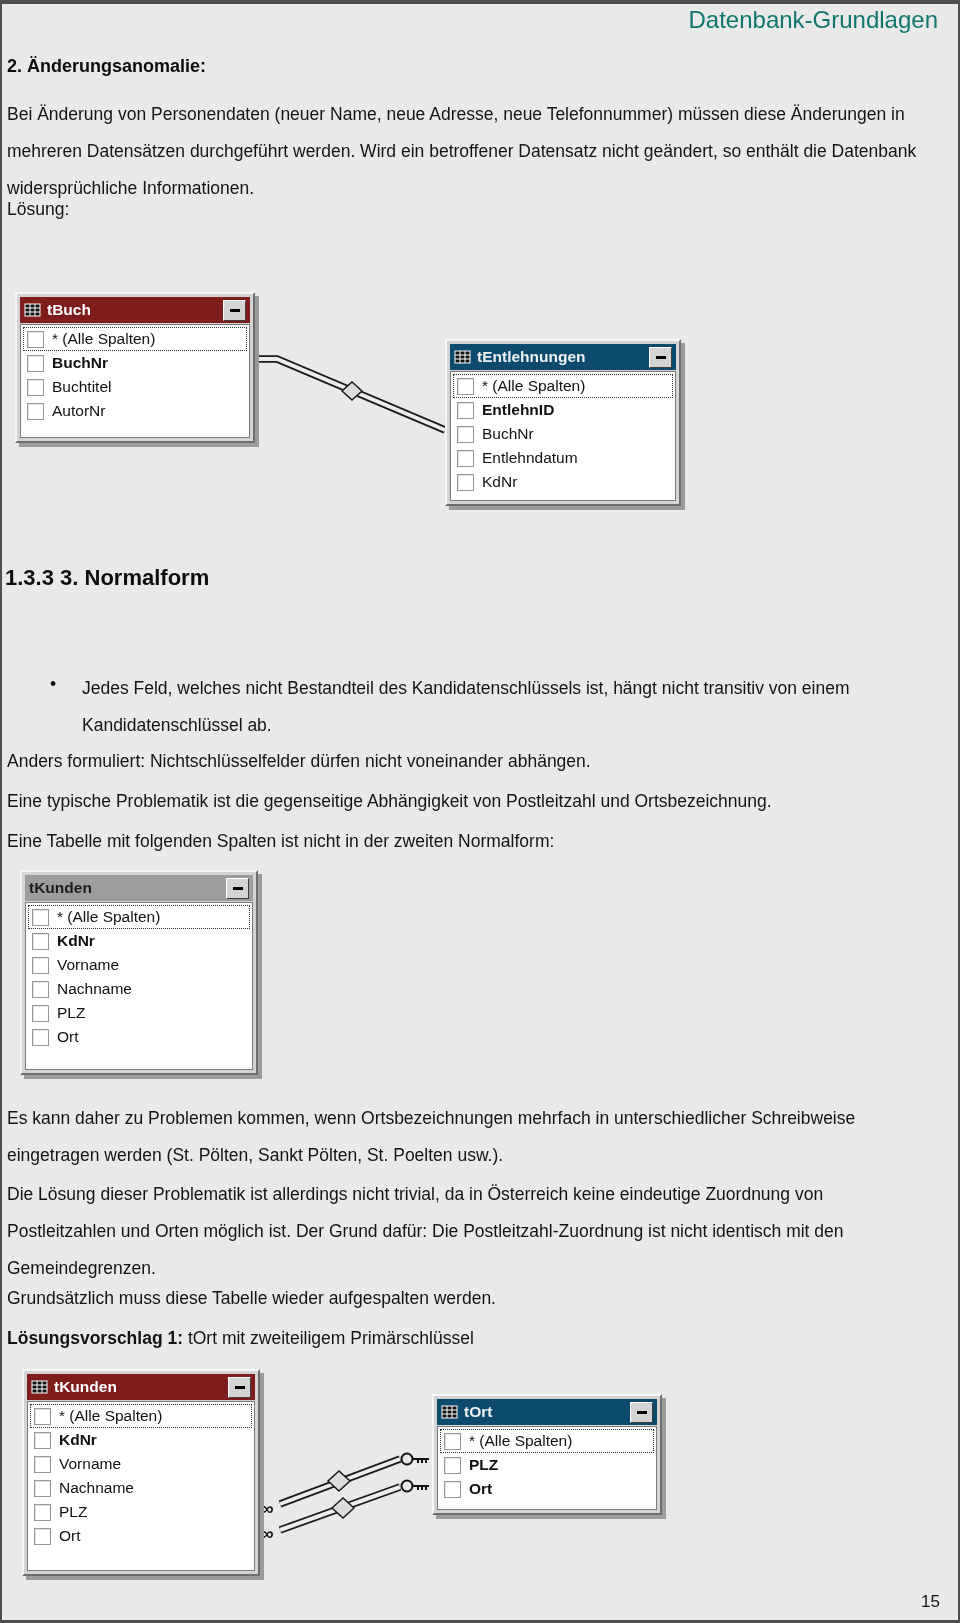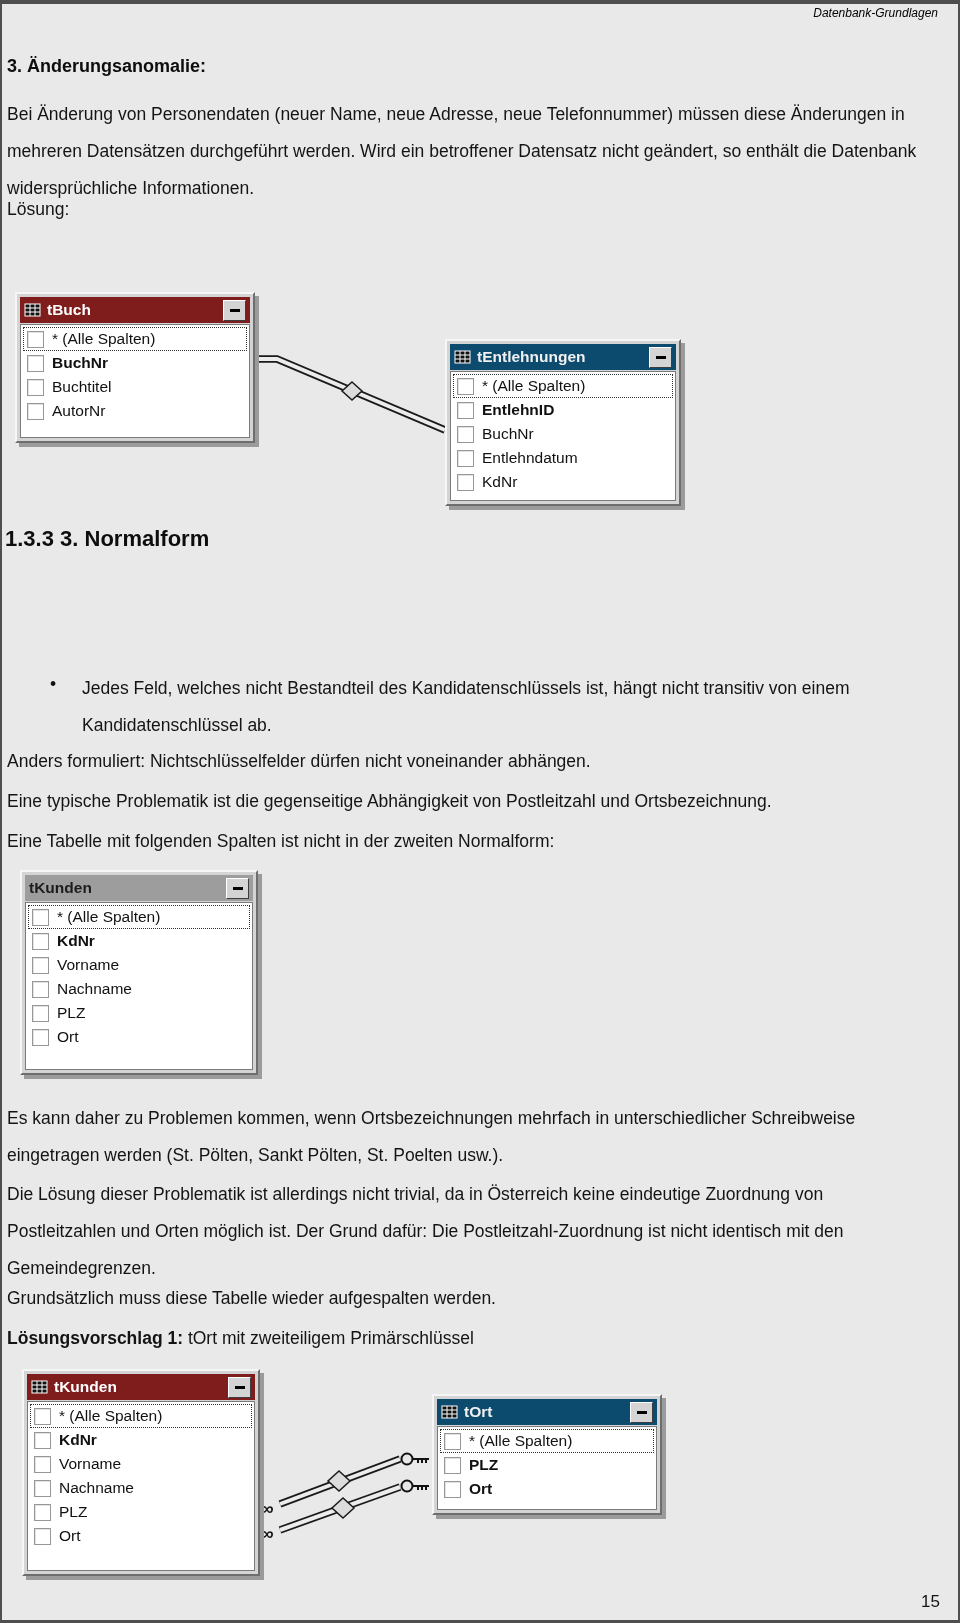--- a/index.html
+++ b/index.html
@@ -6,21 +6,21 @@
   .page{
     position:relative;width:960px;height:1623px;box-sizing:border-box;
     background:#e9e9e9;overflow:hidden;
     border:2px solid #4f4f4f;border-top-width:4px;border-bottom-width:3px;
     font-family:"Liberation Sans", sans-serif;color:#111;
   }
   .abs{position:absolute;}
   .para{font-size:17.5px;line-height:37px;color:#141414;}
   .h-small{font-size:18px;font-weight:bold;color:#0d0d0d;}
   .h-big{font-size:22px;font-weight:bold;color:#0d0d0d;}
-  .pagehead{font-size:12px;color:#000000;font-style:italic;}
+  .pagehead{font-size:24px;color:#0f766e;}
   .pagenum{font-size:17px;color:#141414;}
   .boldlead{font-weight:bold;}
 
   
   .win{
     box-sizing:border-box;position:absolute;background:#d4d4d4;padding:3px;
     border:2px solid;border-color:#f6f6f6 #6e6e6e #6e6e6e #f6f6f6;
     box-shadow:4px 4px 0 #9b9b9b;
   }
   .titlebar{
@@ -50,21 +50,21 @@
   svg.connector{position:absolute;left:0;top:0;}
   .bulletdot{font-size:17.5px;line-height:28px;}
 </style>
 </head>
 <body>
 
 <div class="page">
 
   <div class="abs pagehead" style="top:2px;right:20px;">Datenbank-Grundlagen</div>
 
-  <div class="abs h-small" style="top:52px;left:5px;">3. Änderungsanomalie:</div>
+  <div class="abs h-small" style="top:52px;left:5px;">2. Änderungsanomalie:</div>
 
   <div class="abs para" style="top:92px;left:5px;width:925px;">Bei Änderung von Personendaten (neuer Name, neue Adresse, neue Telefonnummer) müssen diese Änderungen in mehreren Datensätzen durchgeführt werden. Wird ein betroffener Datensatz nicht geändert, so enthält die Datenbank widersprüchliche Informationen.</div>
 
   <div class="abs para" style="top:187px;left:5px;">Lösung:</div>
 
 
   <div class="abs" style="top:285px;left:0;width:960px;height:225px;">
 
     <svg class="connector" width="960" height="225">
       <path d="M253,70 L275,70 L443,141" fill="none" stroke="#1a1a1a" stroke-width="7.5"></path>
@@ -132,21 +132,21 @@
             <span class="flabel">Entlehndatum</span>
           </div>
         <div class="frow">
             <span class="cb"></span>
             <span class="flabel">KdNr</span>
           </div>
       </div>
     </div>
   </div>
 
-  <div class="abs h-big" style="top:522px;left:3px;">1.3.3 3. Normalform</div>
+  <div class="abs h-big" style="top:561px;left:3px;">1.3.3 3. Normalform</div>
 
 
   <div class="abs bulletdot" style="top:666px;left:48px;">•</div>
   <div class="abs para" style="top:666px;left:80px;width:855px;">Jedes Feld, welches nicht Bestandteil des Kandidatenschlüssels ist, hängt nicht transitiv von einem Kandidatenschlüssel ab.</div>
 
   <div class="abs para" style="top:779px;left:5px;width:925px;">Eine typische Problematik ist die gegenseitige Abhängigkeit von Postleitzahl und Ortsbezeichnung.</div>
 
   <div class="abs para" style="top:739px;left:5px;width:925px;">Anders formuliert: Nichtschlüsselfelder dürfen nicht voneinander abhängen.</div>
 
   <div class="abs para" style="top:819px;left:5px;width:925px;">Eine Tabelle mit folgenden Spalten ist nicht in der zweiten Normalform:</div>

